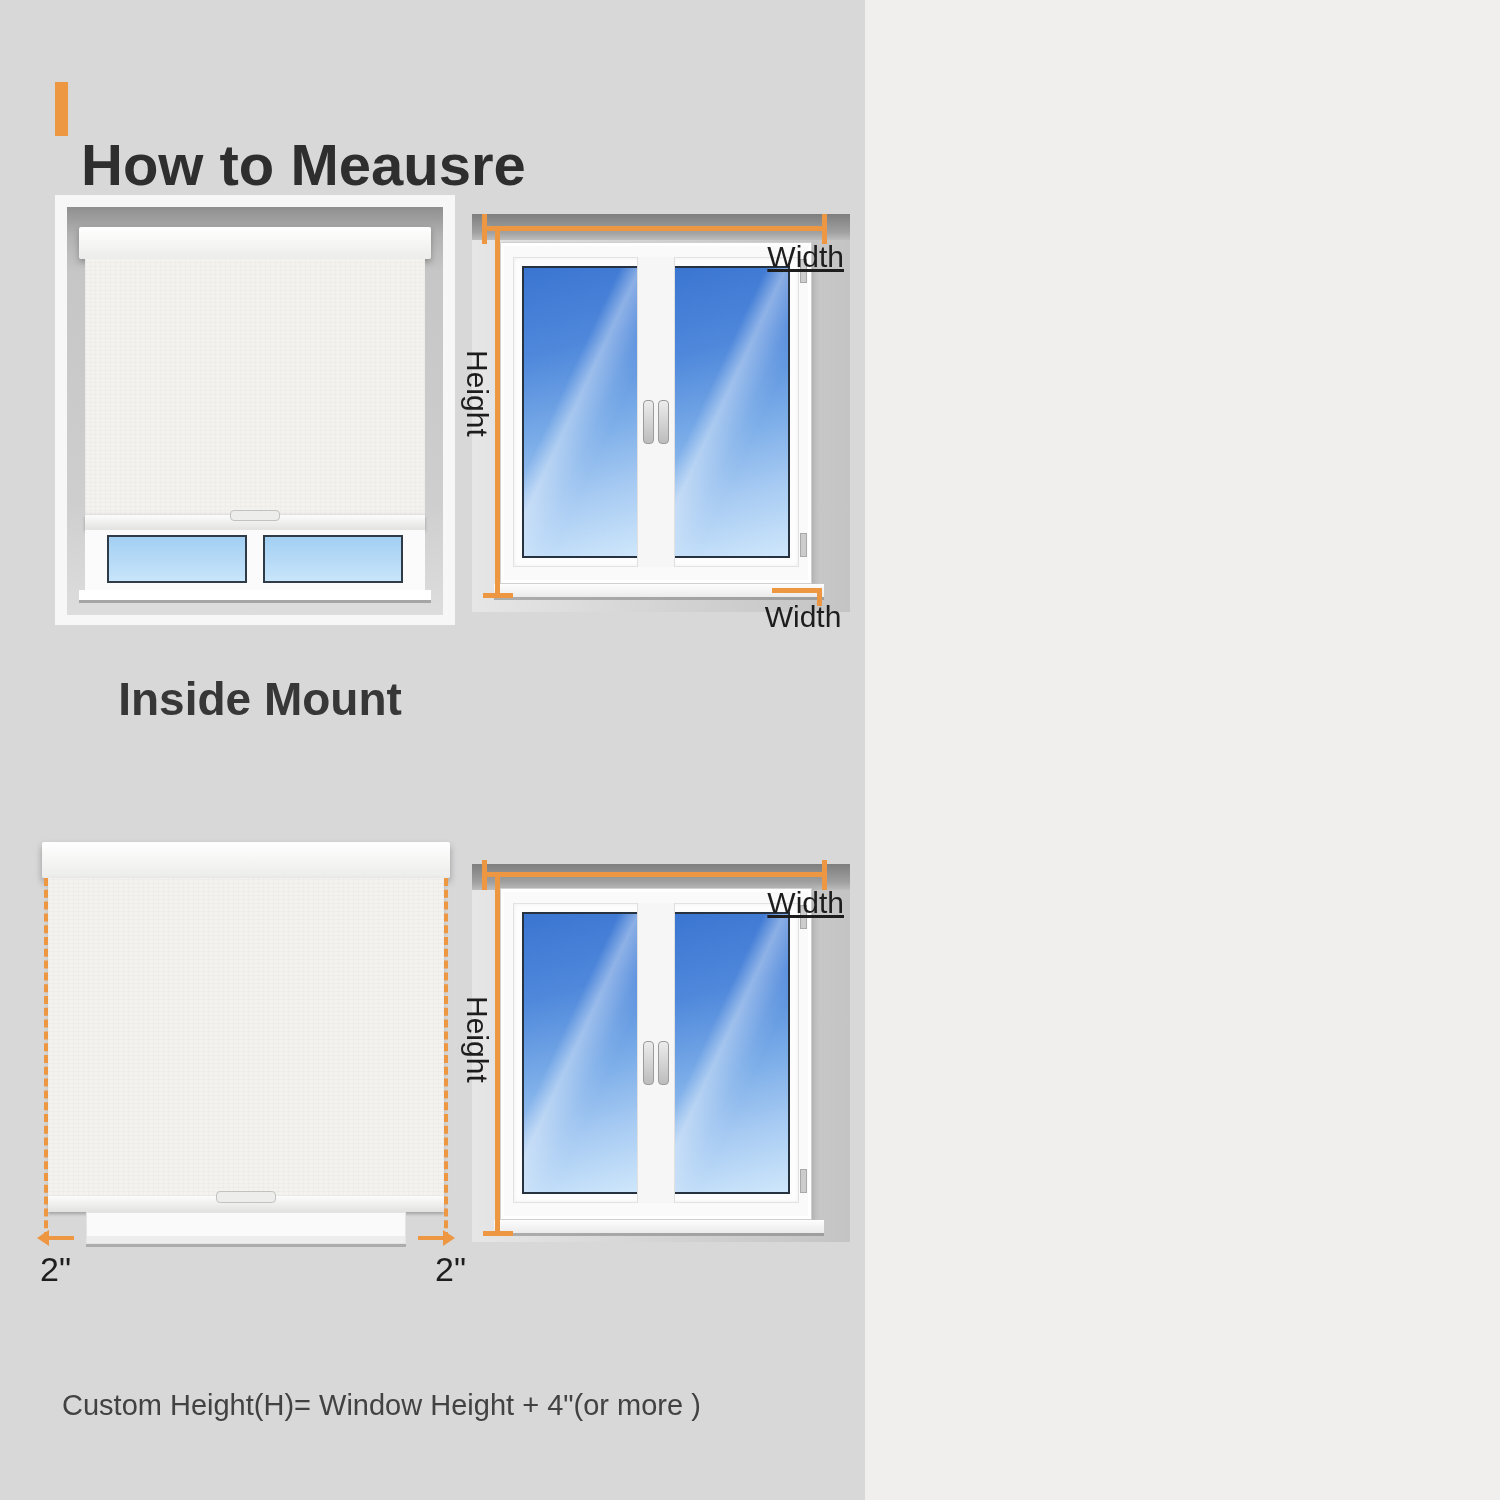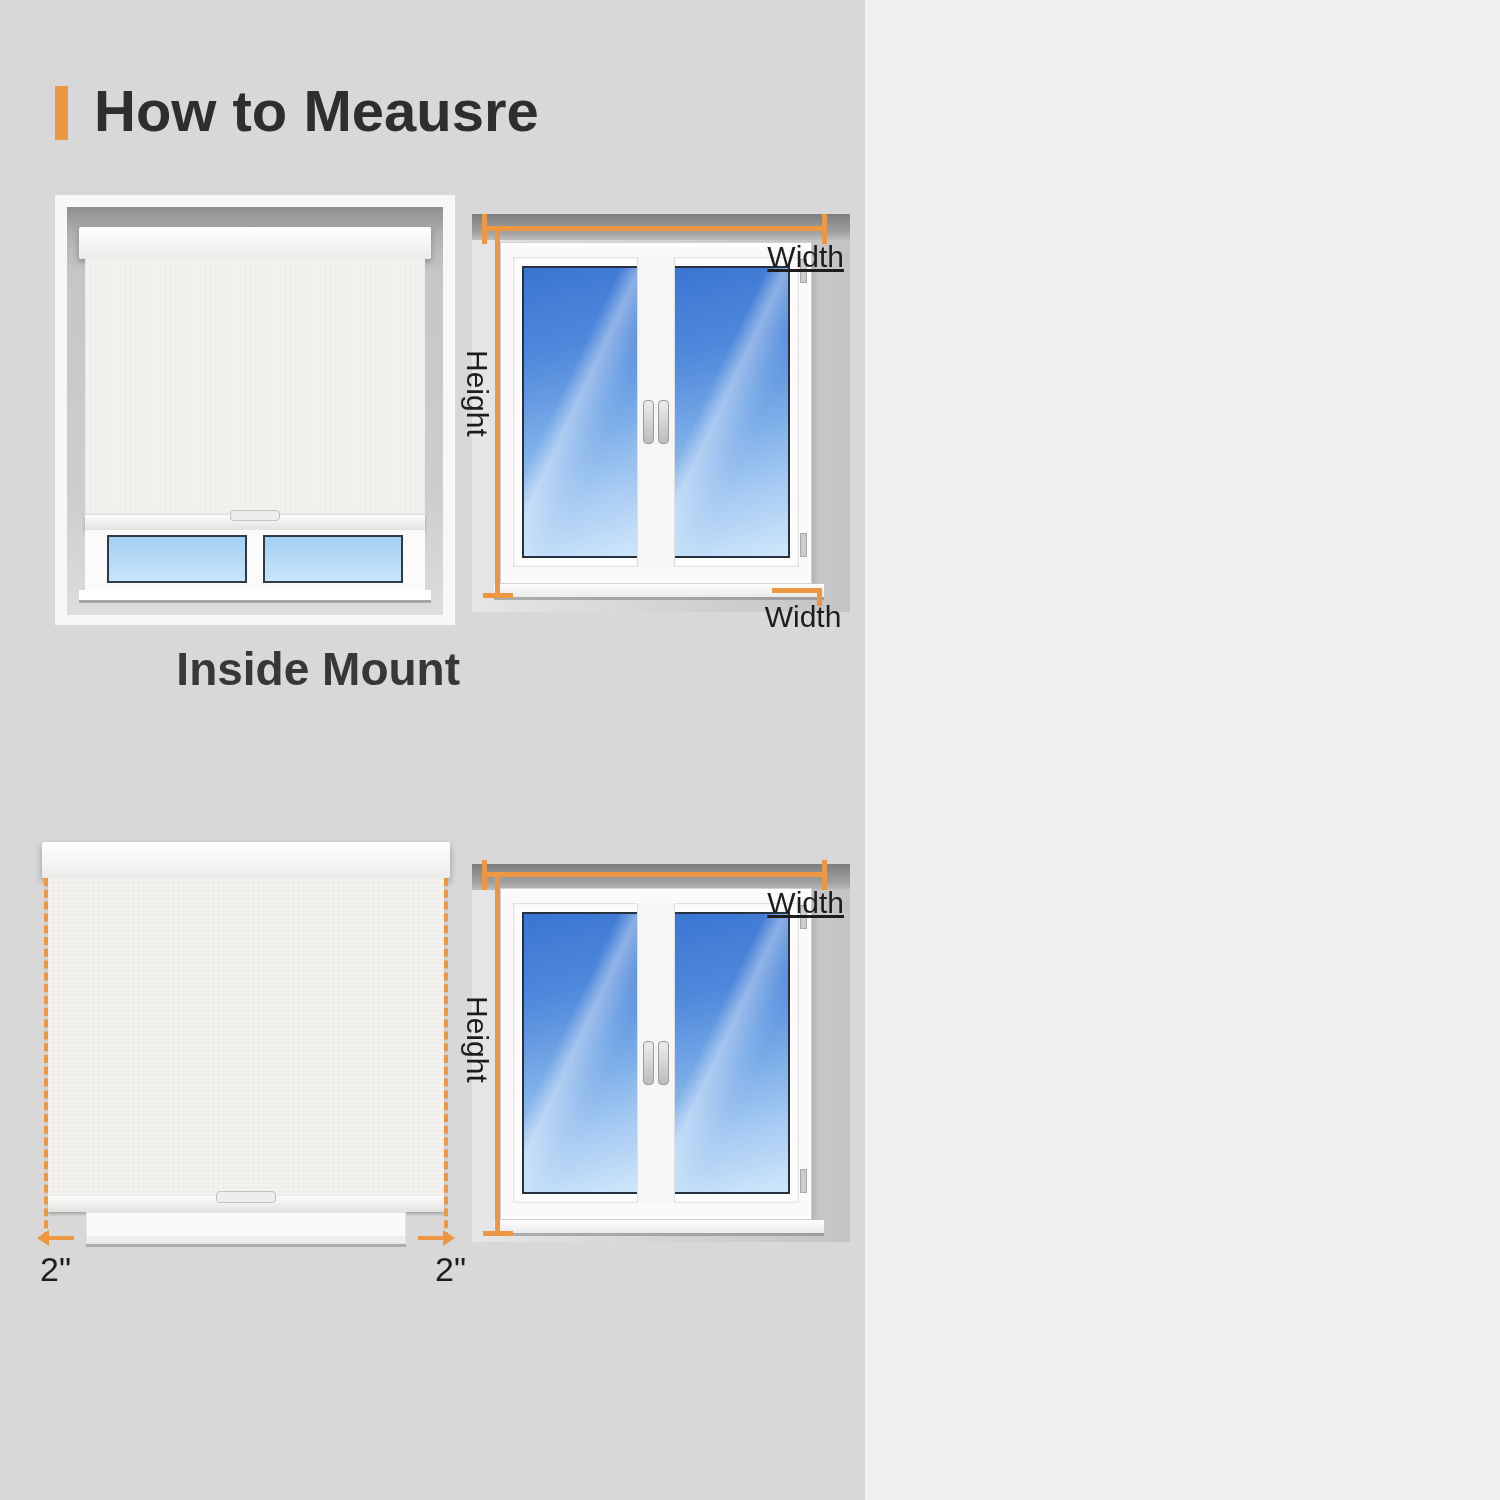--- a/index.html
+++ b/index.html
@@ -4,21 +4,21 @@
 <style>
   html,body{margin:0;padding:0;background:#ffffff;}
   .page{position:relative;width:1500px;height:1500px;overflow:hidden;
         font-family:"Liberation Sans",sans-serif;-webkit-font-smoothing:antialiased;}
 
   
   .panel-left{position:absolute;left:0;top:0;width:865px;height:1500px;background:#d8d8d8;}
   .panel-right{position:absolute;left:865px;top:0;width:635px;height:1500px;background:#f0efee;}
 
   
-  .sec-head{position:absolute;display:flex;align-items:flex-end;}
+  .sec-head{position:absolute;display:flex;align-items:flex-start;flex-direction:column;}
   .accent-bar{display:inline-block;width:13px;background:#ee9742;}
   .sec-title{font-weight:bold;color:#2e2e2e;margin:0;line-height:1;}
   .sec-head.left-head{left:55px;top:82px;}
   .left-head .accent-bar{height:54px;}
   .left-head .sec-title{font-size:58px;margin-left:26px;letter-spacing:0px;}
 
   
   .fig{position:absolute;}
   .fig1{left:55px;top:195px;width:400px;height:430px;background:#f7f7f7;}
   .fig1 .recess{position:absolute;left:12px;top:12px;right:12px;bottom:10px;
@@ -104,21 +104,21 @@
   .ov-arrow.a-l{left:18px;}
   .ov-arrow.a-l::before{left:-11px;border-right:12px solid #ee9742;}
   .ov-arrow.a-r{right:18px;}
   .ov-arrow.a-r::before{right:-11px;border-left:12px solid #ee9742;}
   .overlap{position:absolute;font-size:34px;color:#1e1e1e;}
   .overlap-l{left:10px;top:412px;}
   .overlap-r{right:-4px;top:412px;}
 
   
   .fig-heading{position:absolute;font-size:46px;font-weight:bold;color:#373737;text-align:center;margin:0;}
-  .inside-heading{left:60px;top:642px;width:400px;text-align:right;}
+  .inside-heading{left:60px;top:672px;width:400px;}
   .outside-heading{left:60px;top:1286px;width:410px;}
   .spec{position:absolute;font-size:29px;color:#424242;}
   .spec p{margin:0;}
   .spec-inside{left:68px;top:716px;line-height:51px;width:780px;}
   .spec-outside{left:62px;top:1378px;line-height:54px;width:780px;}
 </style>
 </head>
 <body>
 
 <div class="page">
@@ -217,20 +217,21 @@
       </div>
       <div class="dim-label width-label" style="top:36px;">Width</div>
       <div class="dim dim-v" style="left:35px;top:22px;height:364px;">
         <i class="tick t-t"></i>
         <i class="tick t-b"></i>
       </div>
       <div class="dim-label height-label" style="left:0px;top:146px;">Height</div>
     </div>
 
     <div class="spec spec-outside">
+      <p>Custom Height(H)= Window Height + 4"(or more )</p>
     </div>
   </section>
 
   <section class="panel-right">
 
     
 
     
     
     

